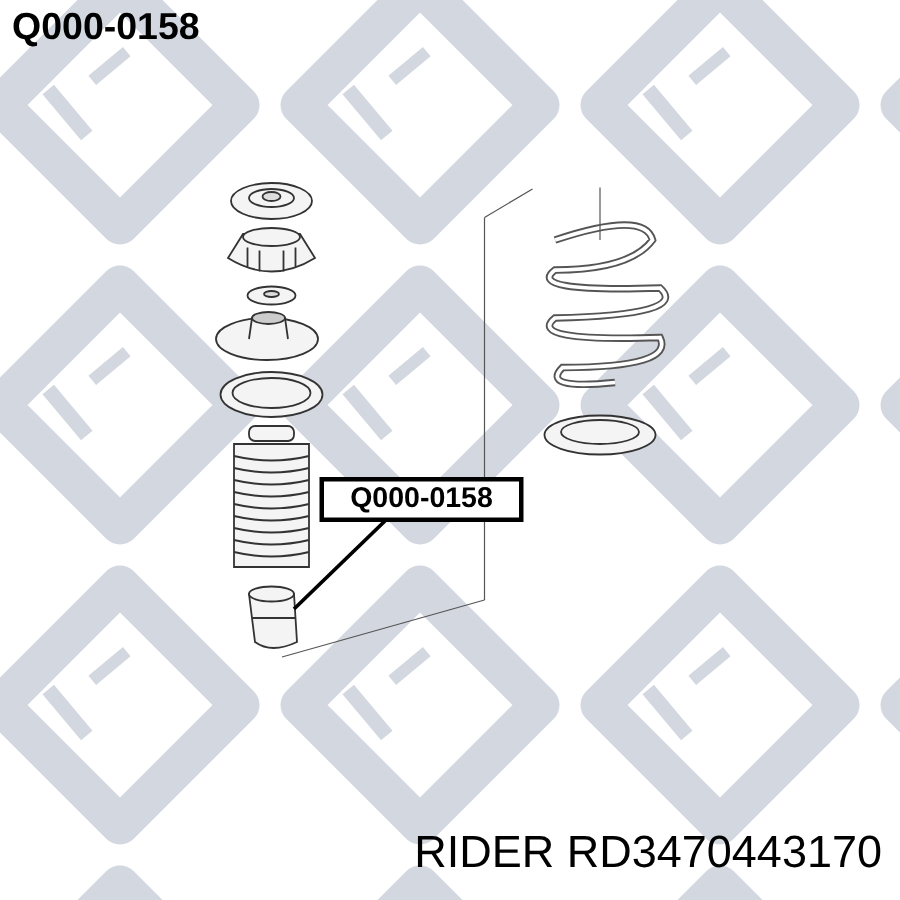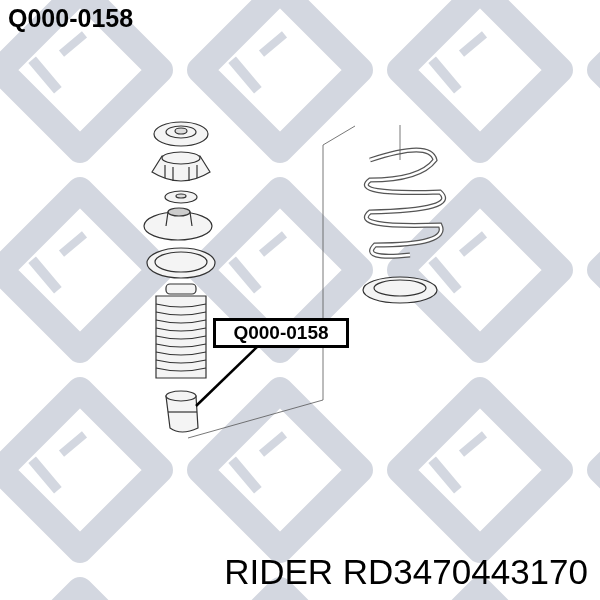--- a/index.html
+++ b/index.html
@@ -1,20 +1,20 @@
 <!DOCTYPE html>
 <html><head>
   <meta charset="utf-8">
   <style>
     html, body { margin: 0; padding: 0; }
     body { width: 600px; height: 600px; background: #ffffff; position: relative; overflow: hidden; font-family: "Liberation Sans", sans-serif; }
     .wm { position: absolute; inset: 0; }
     .title { position: absolute; left: 8px; top: 4px; font-size: 25px; font-weight: bold; color: #000; letter-spacing: 0px; }
     .callout { position: absolute; left: 213px; top: 318px; width: 136px; height: 30px; border: 3px solid #000; background: #fff; box-sizing: border-box; display: flex; align-items: center; justify-content: center; font-size: 19px; font-weight: bold; color: #000; }
-    .footer { position: absolute; right: 12px; top: 552px; font-size: 35px; color: #000; }
+    .footer { position: absolute; right: 12px; top: 552px; font-size: 30px; color: #000; }
     svg.diagram { position: absolute; left: 0; top: 0; }
   </style>
 </head>
 <body>
 
 <svg class="wm" width="600" height="600" viewBox="0 0 600 600">
   <defs>
     <pattern id="wmpat" width="200" height="200" patternUnits="userSpaceOnUse" patternTransform="translate(-20,-30)">
       <g fill="none" stroke="#cbd0da" stroke-width="26" stroke-linejoin="round">
         <path d="M100 20 L180 100 L100 180 L20 100 Z"></path>

